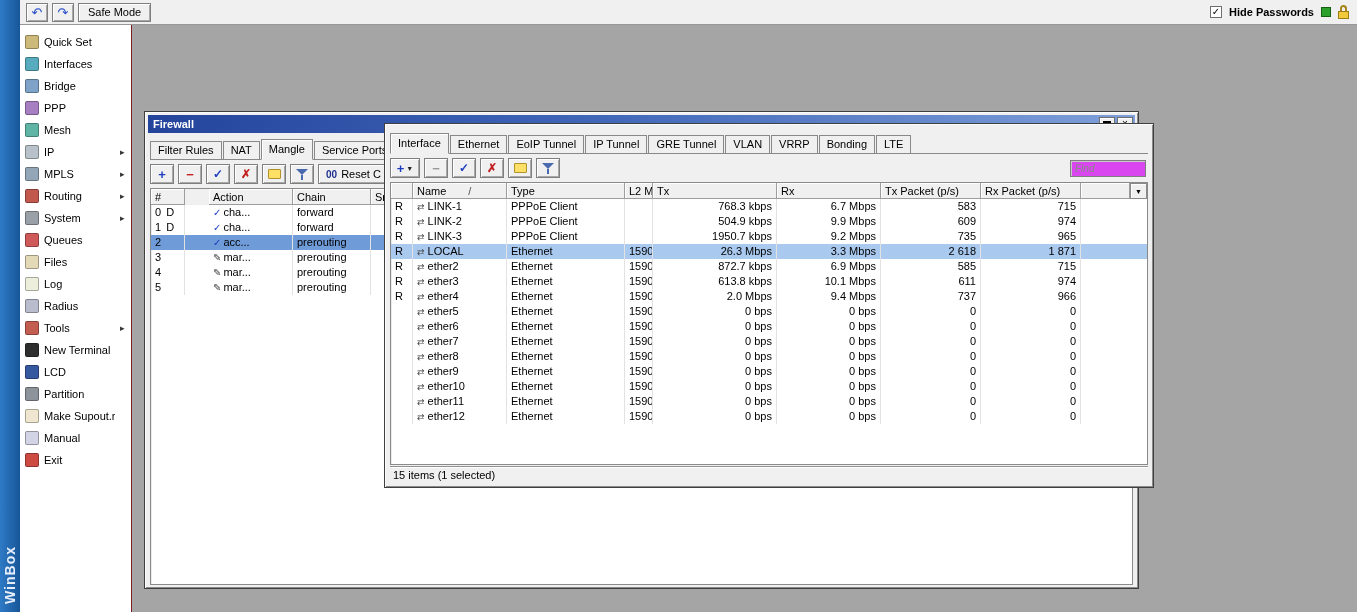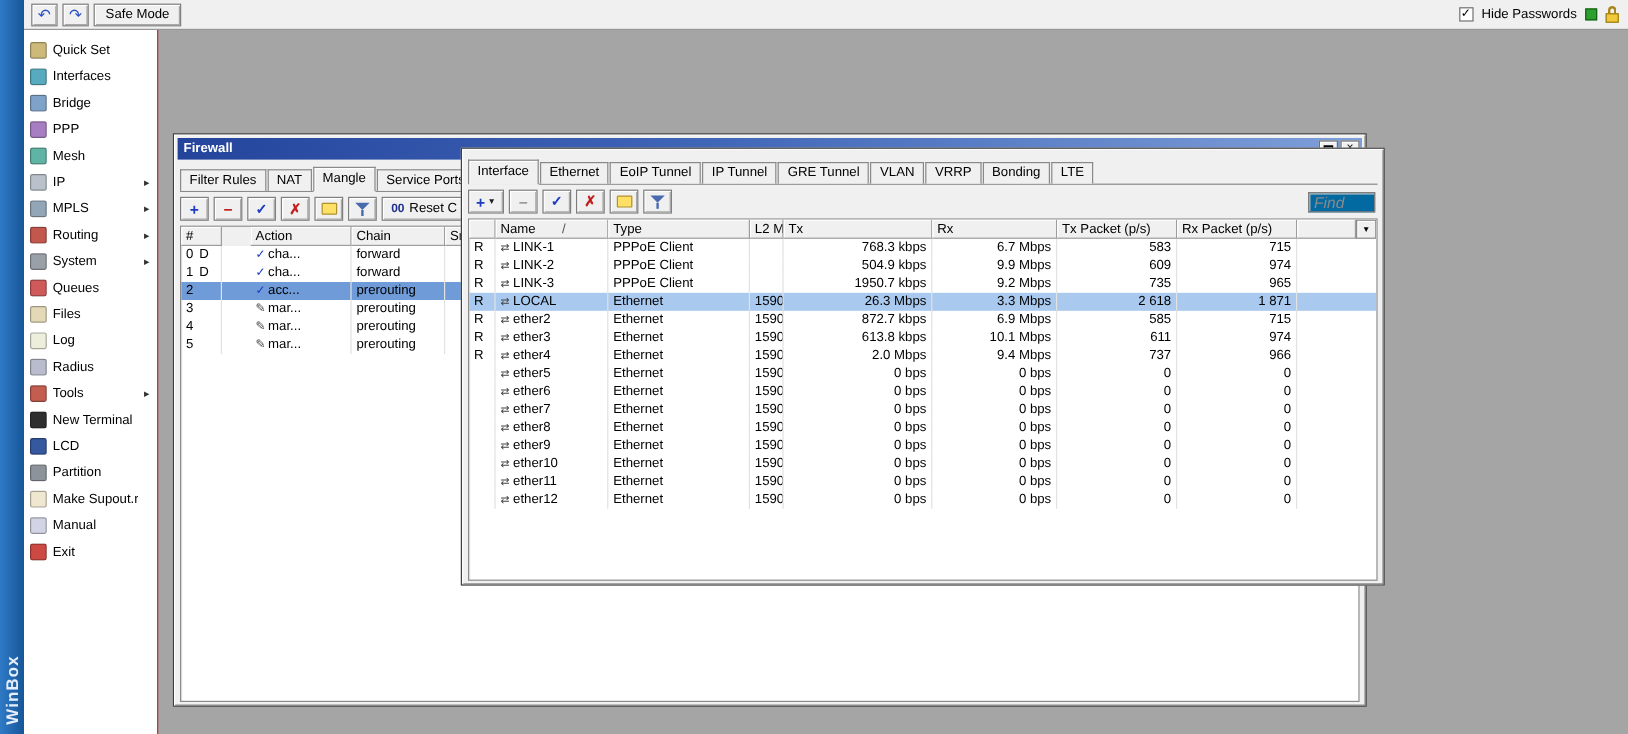--- a/index.html
+++ b/index.html
@@ -18,21 +18,21 @@
     border-bottom:1px solid #979797; display:flex; align-items:center; gap:4px; padding:0 6px; z-index:25; }
   .raised { background:#f0f0f0; border:1px solid #7f7f7f;
     box-shadow: inset 1px 1px 0 #ffffff, inset -1px -1px 0 #a8a8a8; }
   .tool-btn { width:22px; height:19px; display:flex; align-items:center; justify-content:center;
     font-size:13px; color:#2a50c8; cursor:default; }
   .safe-btn { height:19px; padding:0 9px; display:flex; align-items:center; font-size:11px; }
   .topbar-right { margin-left:auto; display:flex; align-items:center; gap:7px; padding-right:2px; }
   .checkbox { width:12px; height:12px; background:#fff; border:1px solid #6e6e6e;
     display:inline-flex; align-items:center; justify-content:center; }
   .checkbox::before { content:"✓"; font-size:10px; line-height:10px; }
-  .hp-label { white-space:nowrap; }
+  .hp-label { white-space:nowrap;font-weight:bold; }
   .green-ind { width:10px; height:10px; background:#2ca02c; border:1px solid #156015; }
   .lock { position:relative; width:11px; height:14px; }
   .lock .shackle { position:absolute; top:0; left:2px; width:7px; height:7px;
     border:2px solid #a8861c; border-bottom:none; border-radius:4px 4px 0 0; }
   .lock .bodyp { position:absolute; bottom:0; left:0; width:11px; height:8px;
     background:#f2c93a; border:1px solid #9a7c12; }
 
   
   .sidebar { position:absolute; left:20px; top:25px; width:112px; height:587px; background:#ffffff;
     border-right:1px solid #7f1d1d; padding-top:6px; z-index:20; }
@@ -76,22 +76,22 @@
   .g-disable { color:#c32020; font-size:12px; }
   .g-dd { color:#222; font-size:7px; margin-left:1px; }
   .tbtn.disabled .g-remove { color:#9a9a9a; }
   .note-icon { width:13px; height:10px; background:#ffe066; border:1px solid #b0912a; border-radius:1px; }
   .funnel-icon { position:relative; width:13px; height:13px; }
   .funnel-icon::before { content:""; position:absolute; top:1px; left:0;
     border-left:6px solid transparent; border-right:6px solid transparent; border-top:6px solid #4a6ab0; }
   .funnel-icon::after { content:""; position:absolute; top:7px; left:5px; width:2px; height:5px; background:#4a6ab0; }
   .reset-btn { height:20px; padding:0 7px; display:flex; align-items:center; gap:4px; white-space:nowrap; }
   .g-00 { color:#203090; font-size:10px; }
-  .find-input { margin-left:auto; margin-right:2px; width:56px; height:17px; border:1px solid #7e7e7e;
-    background:#0369a1; padding:0 4px; font-family:"Liberation Sans", sans-serif; font-size:13px;
+  .find-input { margin-left:auto; margin-right:2px; width:76px; height:17px; border:1px solid #7e7e7e;
+    background:#d946ef; padding:0 4px; font-family:"Liberation Sans", sans-serif; font-size:10px;
     box-shadow: inset 1px 1px 0 #c9c9c9; }
   .find-input::placeholder { color:#8a8a8a; font-style:italic; }
 
   
   .list { flex:1; margin:0 2px; background:#fff; border:1px solid #8a8a8a;
     box-shadow: inset 1px 1px 0 #6f6f6f22; display:flex; flex-direction:column; overflow:hidden; }
   .lheader { display:flex; flex:none; height:16px; background:#f0f0f0; }
   .hcell { height:16px; line-height:14px; padding:1px 4px; background:#f0f0f0;
     border-right:1px solid #9d9d9d; border-bottom:1px solid #9d9d9d;
     box-shadow: inset 1px 1px 0 #fff; white-space:nowrap; overflow:hidden; }
@@ -680,16 +680,17 @@
               <div class="cell c-mtu num">1590</div>
               <div class="cell c-tx num">0 bps</div>
               <div class="cell c-rx num">0 bps</div>
               <div class="cell c-txp num">0</div>
               <div class="cell c-rxp num">0</div>
               <div class="cell cfill"></div>
             </div>
           </div>
       </div>
 
+      <div class="statusbar">15 items (1 selected)</div>
     </div>
 
   </div>
 </div>
 
 </body></html>

